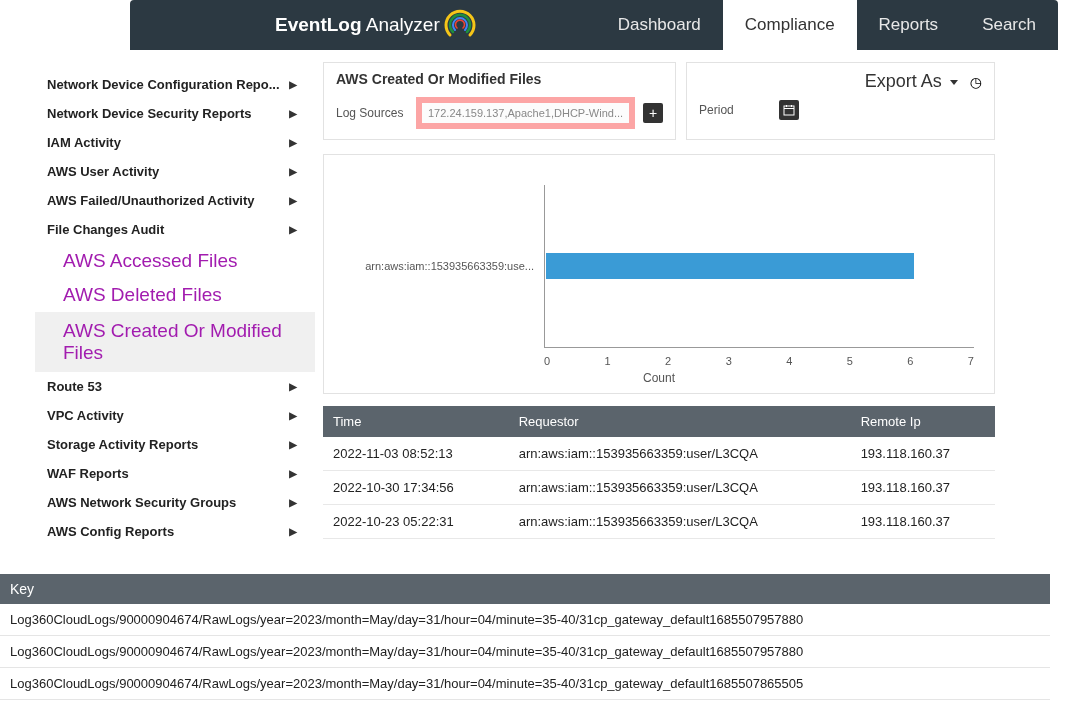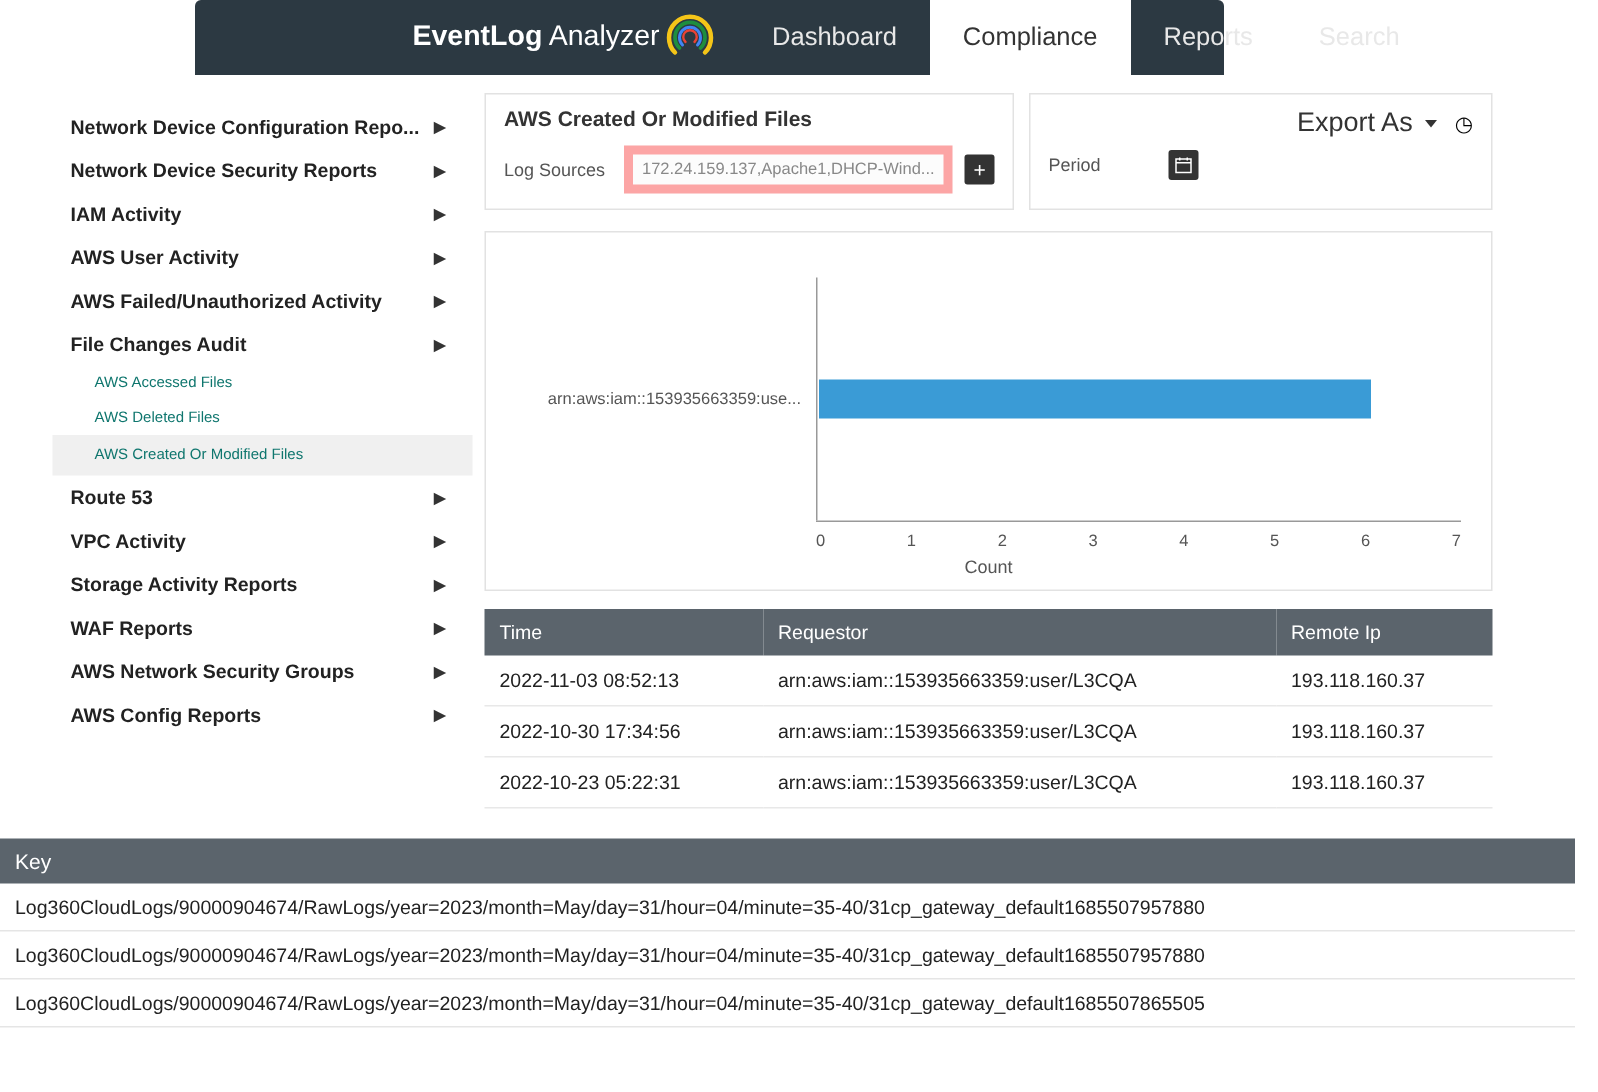--- a/index.html
+++ b/index.html
@@ -14,21 +14,21 @@
 .nav-tabs { display: flex; margin-left: auto; height: 50px; }
 .nav-tab { padding: 0 22px; color: #e8e8e8; font-size: 17px; display: flex; align-items: center; cursor: pointer; font-weight: 400; }
 .nav-tab.active { background: #fff; color: #333; }
 
 .main-area { display: flex; padding: 12px 0 0 35px; }
 
 .sidebar { width: 280px; background: #fff; padding: 8px 0; }
 .side-item { padding: 7px 18px 7px 12px; font-size: 13px; color: #222; cursor: pointer; display: flex; align-items: center; justify-content: space-between; }
 .side-item .caret { font-size: 10px; color: #333; }
 .side-item.bold { font-weight: 600; }
-.side-sub { padding: 6px 18px 6px 28px; font-size: 10px; color: #0f766e; cursor: pointer; }
+.side-sub { padding: 6px 18px 6px 28px; font-size: 19px; color: #a21caf; cursor: pointer; }
 .side-sub.active { background: #f0f0f0; font-weight: 500; padding: 8px 18px 8px 28px; }
 
 .content { flex: 1; padding: 0 15px 0 8px; max-width: 695px; }
 .panels-row { display: flex; gap: 10px; margin-bottom: 14px; }
 .panel { border: 1px solid #e2e2e2; background: #fff; padding: 8px 12px 10px 12px; }
 .panel.left { flex: 1; }
 .panel.right { width: 380px; }
 .panel-title { font-size: 14px; font-weight: 600; color: #333; margin-bottom: 10px; }
 .field-row { display: flex; align-items: center; gap: 8px; }
 .field-label { font-size: 12px; color: #555; min-width: 72px; }
@@ -54,21 +54,21 @@
 
 .key-section { margin-top: 20px; width: 1050px; }
 .key-header { background: #5b646c; color: #fff; padding: 7px 10px; font-size: 14px; font-weight: 400; }
 .key-row { padding: 8px 10px; font-size: 13px; color: #222; border-bottom: 1px solid #e5e5e5; white-space: nowrap; overflow: hidden; }
 
 .triangle-down { display: inline-block; width: 0; height: 0; border-left: 4px solid transparent; border-right: 4px solid transparent; border-top: 5px solid #333; margin-left: 3px; vertical-align: middle; }
 </style>
 </head>
 <body>
 
-<div class="topbar" style="margin-left:130px; width:686px; border-radius:4px 4px 0 0;">
+<div class="topbar" style="margin-left:130px; width:928px; border-radius:4px 4px 0 0;">
   <div class="topbar-inner">
     <div class="logo-area">
       <span class="logo-text"><b>EventLog</b><span> Analyzer</span></span>
       <svg class="logo-swirl" viewBox="0 0 36 36">
         <path d="M 8 28 A 14 14 0 1 1 28 28" fill="none" stroke="#f5c518" stroke-width="3" stroke-linecap="round"></path>
         <path d="M 11 25 A 10 10 0 1 1 25 25" fill="none" stroke="#1e8e3e" stroke-width="2.5" stroke-linecap="round"></path>
         <path d="M 13 23 A 7 7 0 1 1 23 23" fill="none" stroke="#4285f4" stroke-width="2" stroke-linecap="round"></path>
         <path d="M 15 21 A 4.5 4.5 0 1 1 21 21" fill="none" stroke="#ea4335" stroke-width="1.6" stroke-linecap="round"></path>
       </svg>
     </div>

